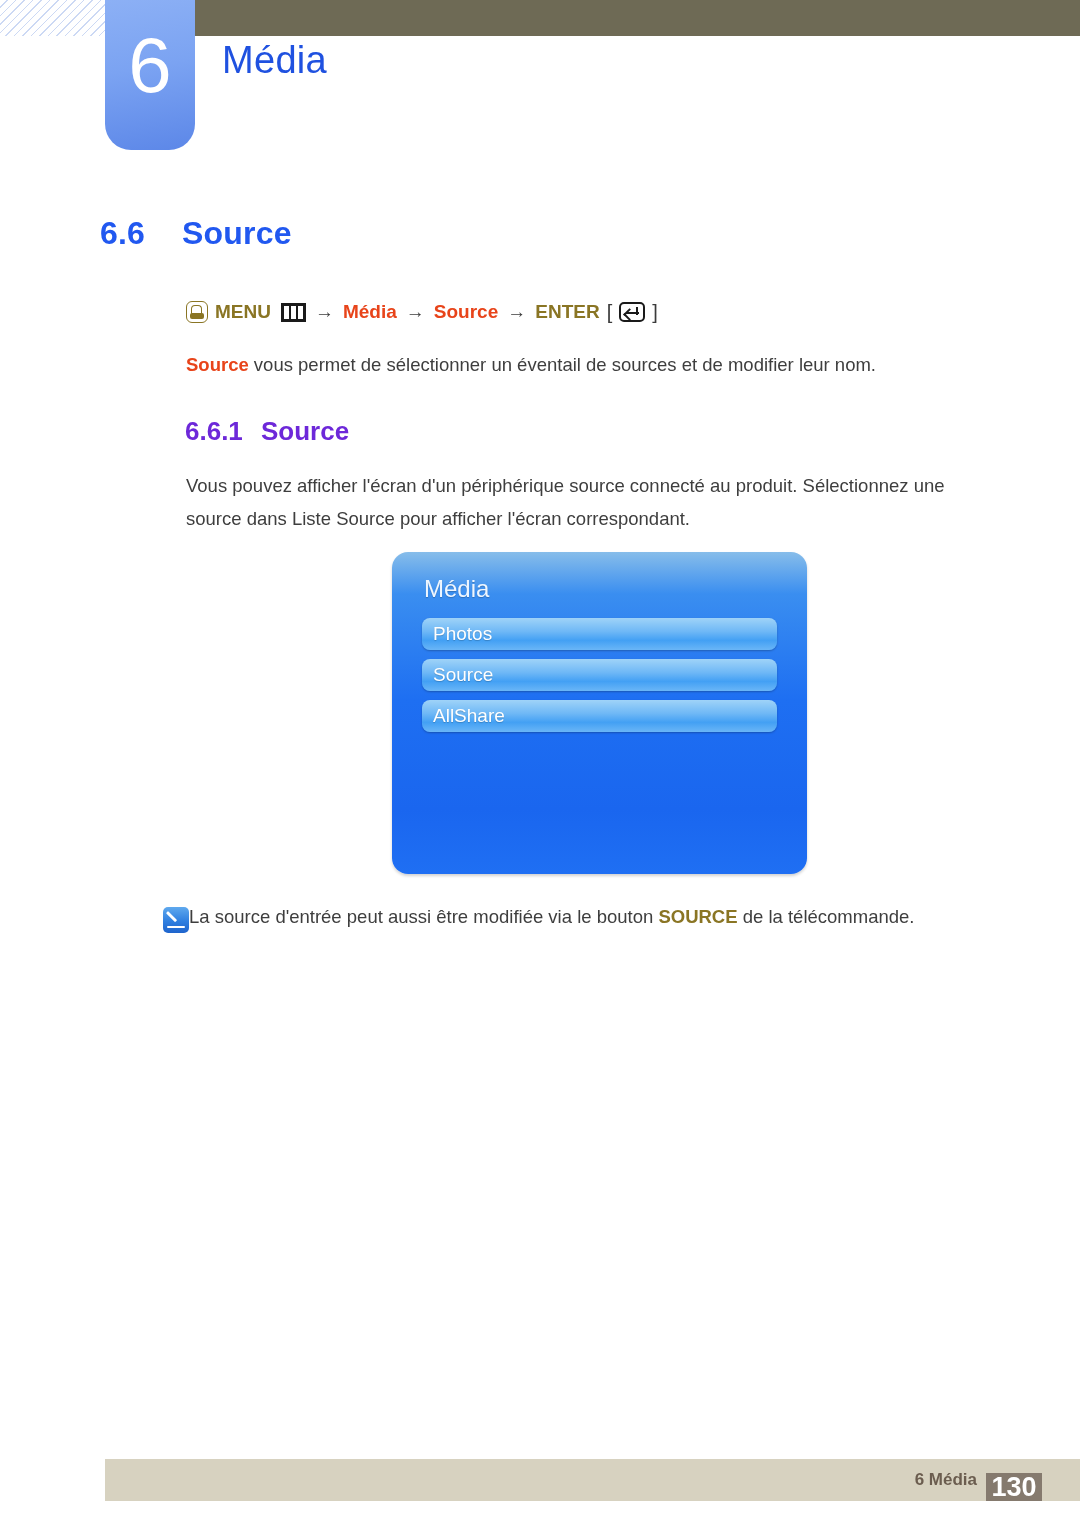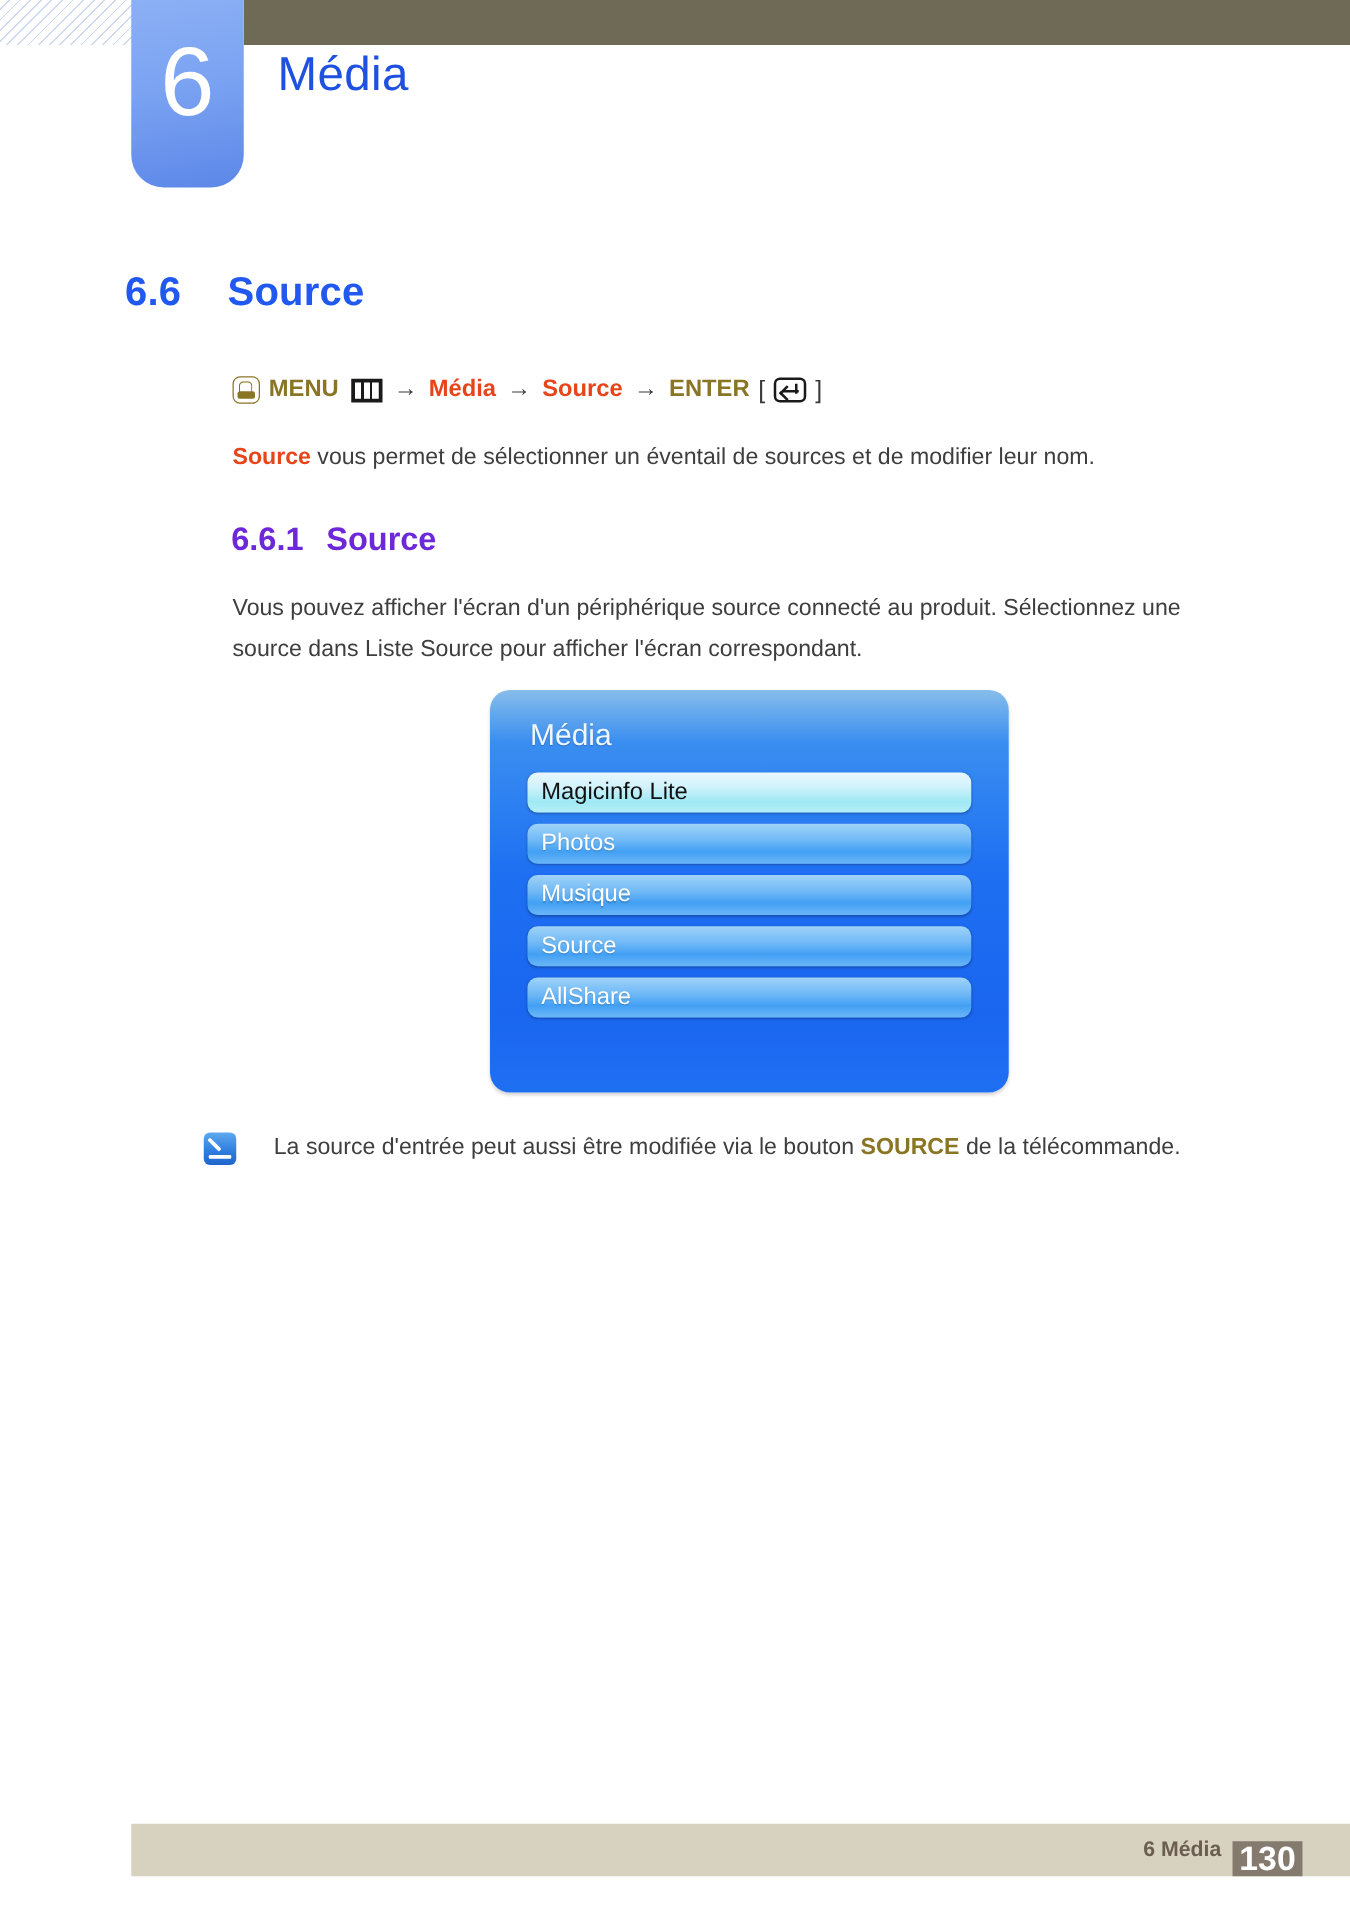--- a/index.html
+++ b/index.html
@@ -245,22 +245,22 @@
   .osd-row.selected {
     background: linear-gradient(180deg, #e8f8fd 0%, #d2f2fb 35%, #9fe9f4 72%, #b6eef7 100%);
     color: #111111;
     text-shadow: none;
   }
 
   
   .note {
     position: absolute;
     display: flex;
-    align-items: center;
-    gap: 30px;
+    align-items: flex-end;
+    gap: 0;
   }
   .note.n1 { left: 163px; top: 900px; width: 850px; }
   .note.n2 { left: 163px; top: 950px; width: 860px; }
 
   .note-text {
     font-size: 18.5px;
     line-height: 33px;
     color: #3e3e3e;
     padding-top: 0px;
   }
@@ -386,28 +386,22 @@
 
   <div class="h3">
     <span class="num">6.6.1</span><span>Source</span>
   </div>
 
   <div class="para">Vous pouvez afficher l'écran d'un périphérique source connecté au produit. Sélectionnez une source dans Liste Source pour afficher l'écran correspondant.</div>
 
   <div class="osd">
     <div class="osd-title">Média</div>
 
-    <div class="osd-row selected">
-      <span>Magicinfo Lite</span>
-    </div>
     <div class="osd-row">
       <span>Photos</span>
-    </div>
-    <div class="osd-row">
-      <span>Musique</span>
     </div>
     <div class="osd-row">
       <span>Source</span>
     </div>
     <div class="osd-row">
       <span>AllShare</span>
     </div>
   </div>
 
   <div class="note n1">

